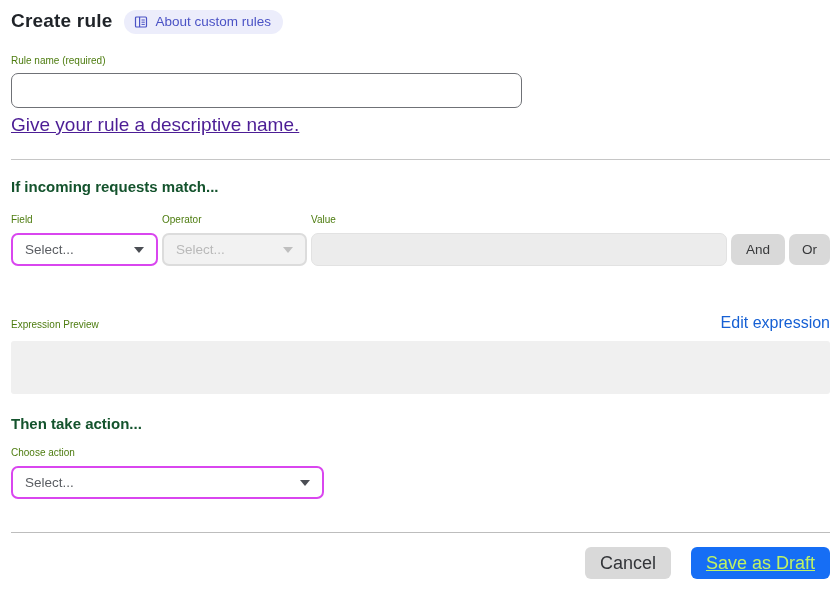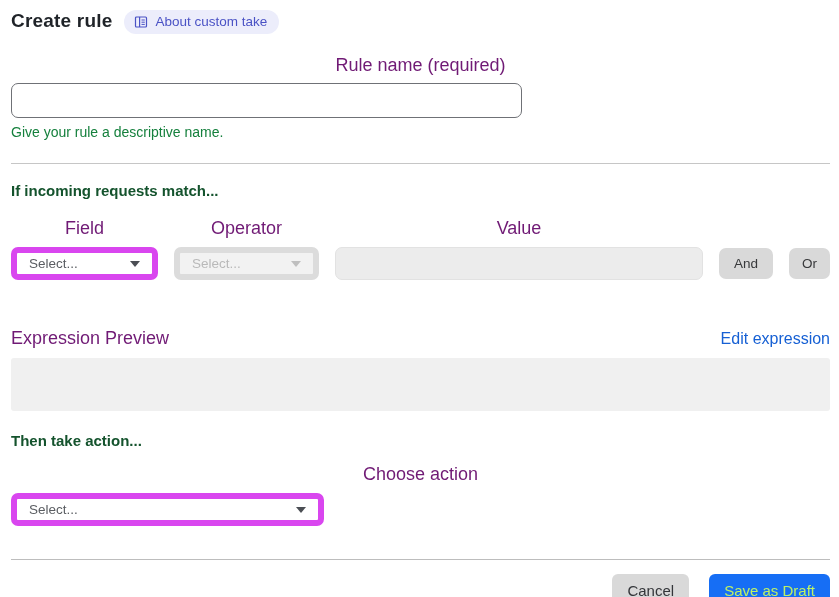--- a/index.html
+++ b/index.html
@@ -23,56 +23,56 @@
     font-size: 13.5px;
     padding: 4px 12px 5px 10px;
     border-radius: 13px;
     cursor: pointer;
     white-space: nowrap;
   }
   .badge svg { display: block; }
 
   
   .rule-name-group { margin-top: 21px; }
-  .field-label { display: block; font-size: 18px; color: #701a75; text-align: center; }
+  .field-label { display: block; font-size: 10px; color: #4d7c0f; }
   .text-input {
     margin-top: 7px;
     width: 511px; height: 35px;
     border: 1px solid #6f7176;
     border-radius: 7px;
     padding: 0 10px;
     font-family: "Liberation Sans", sans-serif;
     font-size: 14px; color: #1f2328;
     outline: none;
     display: block;
   }
-  .helper { margin-top: 6px; font-size: 14px; color: #15803d; }
+  .helper { margin-top: 6px; font-size: 19px; color: #4c1d95; text-decoration: underline; }
 
   hr.divider {
     border: none;
     border-top: 1px solid #c6c6c6;
     margin-top: 23px;
   }
 
   .section-heading { margin-top: 18px; font-size: 15px; font-weight: 700; color: #14532d; }
 
   
   .match-grid {
     display: grid;
     grid-template-columns: 147px 145px 1fr 54px 41px;
-    column-gap: 16px;
+    column-gap: 4px;
     align-items: center;
     width: 819px;
   }
   .labels-row { margin-top: 19px; }
   .controls-row { margin-top: 8px; }
 
   .select {
     height: 33px;
-    border: 6px solid #d946ef;
+    border: 2px solid #d946ef;
     border-radius: 7px;
     background: #ffffff;
     display: flex; align-items: center; justify-content: space-between;
     padding: 0 12px;
     font-size: 13.5px; color: #5a5d62;
     cursor: pointer;
   }
   .select .caret { width: 10px; height: 6px; fill: #4b4e54; flex: none; margin-left: 8px; }
   .select.disabled {
     background: var(--disabled-bg, #f2f2f2);
@@ -136,21 +136,21 @@
   .footer {
     margin-top: 14px;
     display: flex; justify-content: flex-end; align-items: center; gap: 12px;
     width: 819px;
   }
   .btn {
     height: 32px;
     border: none;
     border-radius: 6px;
     font-family: "Liberation Sans", sans-serif;
-    font-size: 15px;
+    font-size: 18px;
     padding: 0 15px;
     cursor: pointer;
   }
   .btn.neutral { background: var(--neutral-button-bg, #d9d9d9); color: #333539; }
   .btn.primary { background: var(--button-blue, #166ef5); color: #bef264; text-decoration: underline; }
   .btn + .btn.primary { margin-left: 8px; }
 </style>
 </head>
 <body>
 
@@ -159,21 +159,21 @@
   <div class="header">
     <h1 class="page-title">Create rule</h1>
     <span class="badge">
       <svg width="14" height="14" viewBox="0 0 14 14">
         <rect x="1.5" y="2" width="11" height="10" rx="1" fill="none" stroke="currentColor" stroke-width="1.2"></rect>
         <line x1="5.6" y1="2" x2="5.6" y2="12" stroke="currentColor" stroke-width="1.2"></line>
         <line x1="7.5" y1="5" x2="10.8" y2="5" stroke="currentColor" stroke-width="1"></line>
         <line x1="7.5" y1="7.2" x2="10.8" y2="7.2" stroke="currentColor" stroke-width="1"></line>
         <line x1="7.5" y1="9.4" x2="10.8" y2="9.4" stroke="currentColor" stroke-width="1"></line>
       </svg>
-      <span>About custom take</span>
+      <span>About custom rules</span>
     </span>
   </div>
 
   <div class="rule-name-group">
     <label class="field-label">Rule name (required)</label>
     <input class="text-input" type="text" value="" style="">
     <div class="helper">Give your rule a descriptive name.</div>
   </div>
 
   <hr class="divider">

